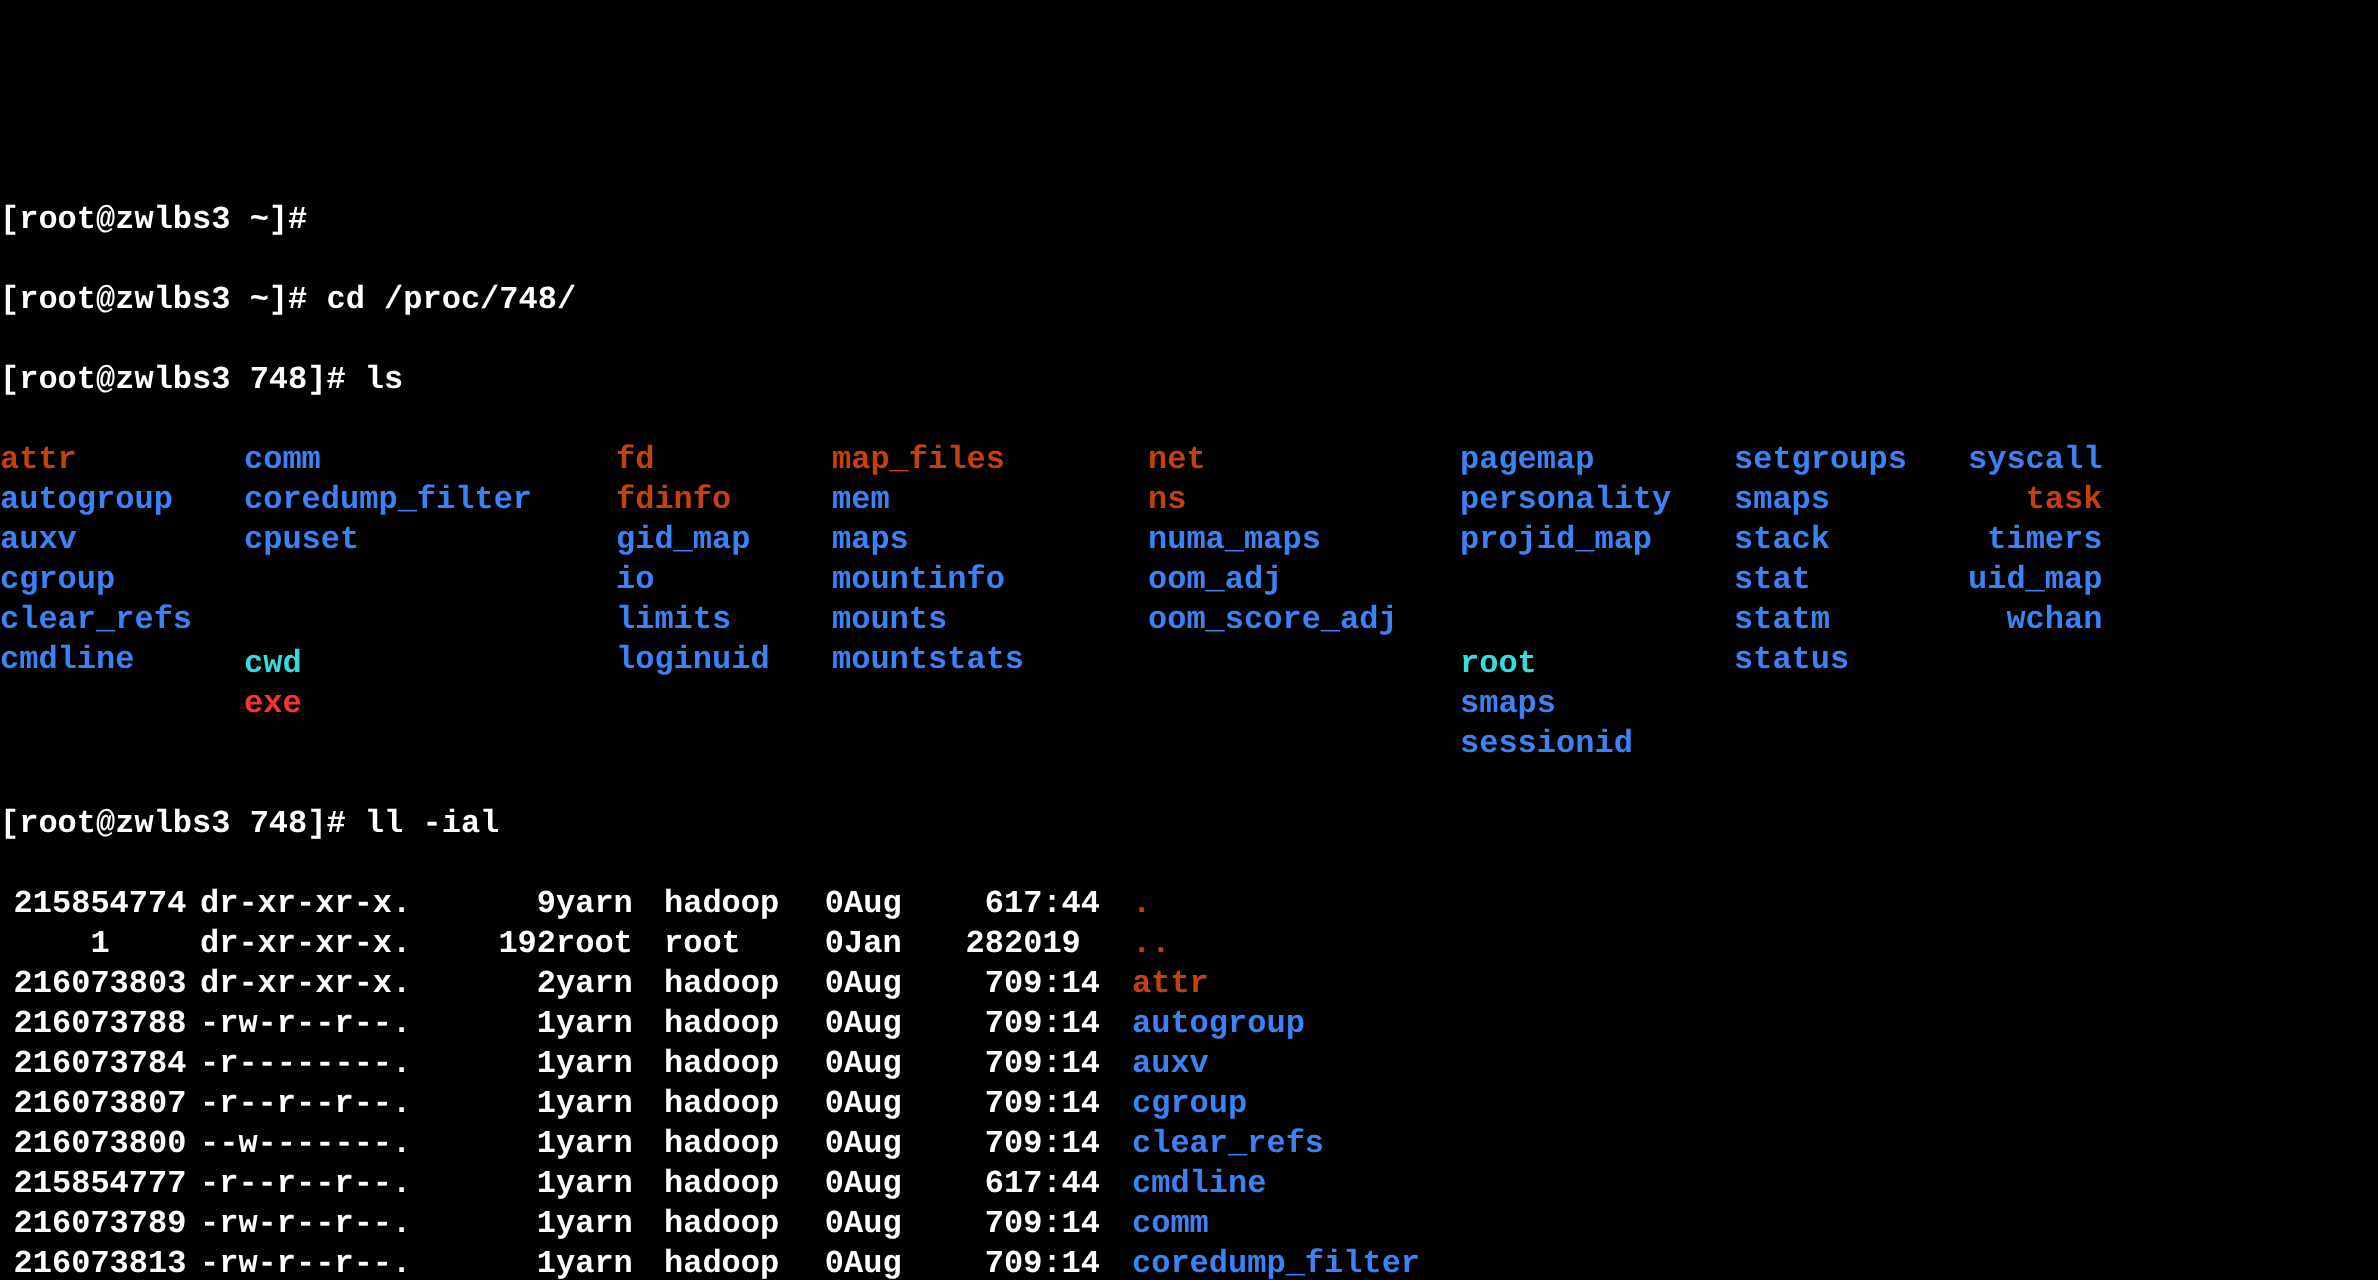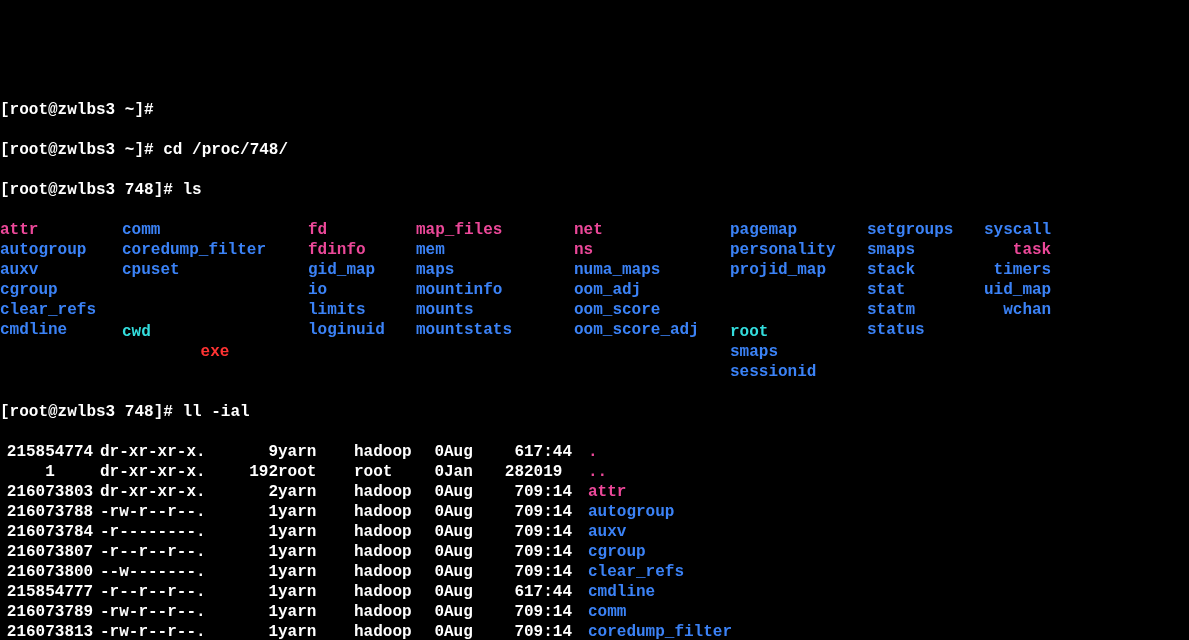--- a/index.html
+++ b/index.html
@@ -12,23 +12,23 @@
       padding: 0;
       white-space: pre;
       font-weight: bold;
     }
     .term {
       padding: 0;
     }
     .line {
       display: block;
     }
-    .blue { color: #ec4899; }
+    .blue { color: #c2410c; }
     .cyan { color: #33dddd; margin-top: 42px; }
-    .red { color: #ff3333; text-align: center; }
+    .red { color: #ff3333; }
     .white { color: #3b82f6; }
     .cols {
       display: flex;
     }
     .col {
       display: inline-block;
       vertical-align: top;
     }
     .c1 { width: 122px; }
     .c2 { width: 186px; }
@@ -39,42 +39,42 @@
     .c7 { width: 117px; }
     .c8 { width: auto; text-align: right; }
     .filecol span { display: block; }
     .llrow {
       display: flex;
     }
     .inode { width: 100px; text-align: center; padding-right: 0; }
     .perms { width: 134px; }
     .linkn { width: 44px; text-align: right; }
     .owner { width: 54px; }
-    .group { width: 70px; margin-left: 22px; }
+    .group { width: 70px; }
     .size { width: 20px; text-align: right; }
     .month { width: 44px; }
     .day { width: 36px; text-align: right; }
     .time { width: 64px; }
     .fname { }
   </style>
 </head>
 <body>
 
 
 
 <div class="term">
 <span class="line">[root@zwlbs3 ~]# </span>
 <span class="line">[root@zwlbs3 ~]# cd /proc/748/</span>
 <span class="line">[root@zwlbs3 748]# ls</span>
 <div class="cols">
 <div class="col c1 filecol" id="lscol1"><span class="blue">attr</span><span class="white">autogroup</span><span class="white">auxv</span><span class="white">cgroup</span><span class="white">clear_refs</span><span class="white">cmdline</span></div>
 <div class="col c2 filecol" id="lscol2"><span class="white">comm</span><span class="white">coredump_filter</span><span class="white">cpuset</span><span class="cyan">cwd</span><span class="red">exe</span></div>
 <div class="col c3 filecol" id="lscol3"><span class="blue">fd</span><span class="blue">fdinfo</span><span class="white">gid_map</span><span class="white">io</span><span class="white">limits</span><span class="white">loginuid</span></div>
 <div class="col c4 filecol" id="lscol4"><span class="blue">map_files</span><span class="white">mem</span><span class="white">maps</span><span class="white">mountinfo</span><span class="white">mounts</span><span class="white">mountstats</span></div>
-<div class="col c5 filecol" id="lscol5"><span class="blue">net</span><span class="blue">ns</span><span class="white">numa_maps</span><span class="white">oom_adj</span><span class="white">oom_score</span><span class="white">oom_score_adj</span></div>
+<div class="col c5 filecol" id="lscol5"><span class="blue">net</span><span class="blue">ns</span><span class="white">numa_maps</span><span class="white">oom_adj</span><span class="white">oom_score_adj</span></div>
 <div class="col c6 filecol" id="lscol6"><span class="white">pagemap</span><span class="white">personality</span><span class="white">projid_map</span><span class="cyan">root</span><span class="white">smaps</span><span class="white">sessionid</span></div>
 <div class="col c7 filecol" id="lscol7"><span class="white">setgroups</span><span class="white">smaps</span><span class="white">stack</span><span class="white">stat</span><span class="white">statm</span><span class="white">status</span></div>
 <div class="col c8 filecol" id="lscol8"><span class="white">syscall</span><span class="blue">task</span><span class="white">timers</span><span class="white">uid_map</span><span class="white">wchan</span></div>
 </div>
 <span class="line">[root@zwlbs3 748]# ll -ial</span>
 <div id="llout"><div class="llrow"><span class="inode">215854774</span> <span class="perms">dr-xr-xr-x.</span><span class="linkn">9</span> <span class="owner">yarn</span><span class="group">hadoop</span><span class="size">0</span> <span class="month">Aug</span><span class="day">6</span> <span class="time">17:44</span> <span class="fname"><span class="blue">.</span></span></div><div class="llrow"><span class="inode">1</span> <span class="perms">dr-xr-xr-x.</span><span class="linkn">192</span> <span class="owner">root</span><span class="group">root</span><span class="size">0</span> <span class="month">Jan</span><span class="day">28</span> <span class="time">2019</span> <span class="fname"><span class="blue">..</span></span></div><div class="llrow"><span class="inode">216073803</span> <span class="perms">dr-xr-xr-x.</span><span class="linkn">2</span> <span class="owner">yarn</span><span class="group">hadoop</span><span class="size">0</span> <span class="month">Aug</span><span class="day">7</span> <span class="time">09:14</span> <span class="fname"><span class="blue">attr</span></span></div><div class="llrow"><span class="inode">216073788</span> <span class="perms">-rw-r--r--.</span><span class="linkn">1</span> <span class="owner">yarn</span><span class="group">hadoop</span><span class="size">0</span> <span class="month">Aug</span><span class="day">7</span> <span class="time">09:14</span> <span class="fname"><span class="white">autogroup</span></span></div><div class="llrow"><span class="inode">216073784</span> <span class="perms">-r--------.</span><span class="linkn">1</span> <span class="owner">yarn</span><span class="group">hadoop</span><span class="size">0</span> <span class="month">Aug</span><span class="day">7</span> <span class="time">09:14</span> <span class="fname"><span class="white">auxv</span></span></div><div class="llrow"><span class="inode">216073807</span> <span class="perms">-r--r--r--.</span><span class="linkn">1</span> <span class="owner">yarn</span><span class="group">hadoop</span><span class="size">0</span> <span class="month">Aug</span><span class="day">7</span> <span class="time">09:14</span> <span class="fname"><span class="white">cgroup</span></span></div><div class="llrow"><span class="inode">216073800</span> <span class="perms">--w-------.</span><span class="linkn">1</span> <span class="owner">yarn</span><span class="group">hadoop</span><span class="size">0</span> <span class="month">Aug</span><span class="day">7</span> <span class="time">09:14</span> <span class="fname"><span class="white">clear_refs</span></span></div><div class="llrow"><span class="inode">215854777</span> <span class="perms">-r--r--r--.</span><span class="linkn">1</span> <span class="owner">yarn</span><span class="group">hadoop</span><span class="size">0</span> <span class="month">Aug</span><span class="day">6</span> <span class="time">17:44</span> <span class="fname"><span class="white">cmdline</span></span></div><div class="llrow"><span class="inode">216073789</span> <span class="perms">-rw-r--r--.</span><span class="linkn">1</span> <span class="owner">yarn</span><span class="group">hadoop</span><span class="size">0</span> <span class="month">Aug</span><span class="day">7</span> <span class="time">09:14</span> <span class="fname"><span class="white">comm</span></span></div><div class="llrow"><span class="inode">216073813</span> <span class="perms">-rw-r--r--.</span><span class="linkn">1</span> <span class="owner">yarn</span><span class="group">hadoop</span><span class="size">0</span> <span class="month">Aug</span><span class="day">7</span> <span class="time">09:14</span> <span class="fname"><span class="white">coredump_filter</span></span></div></div>
 </div>
 
 
 

